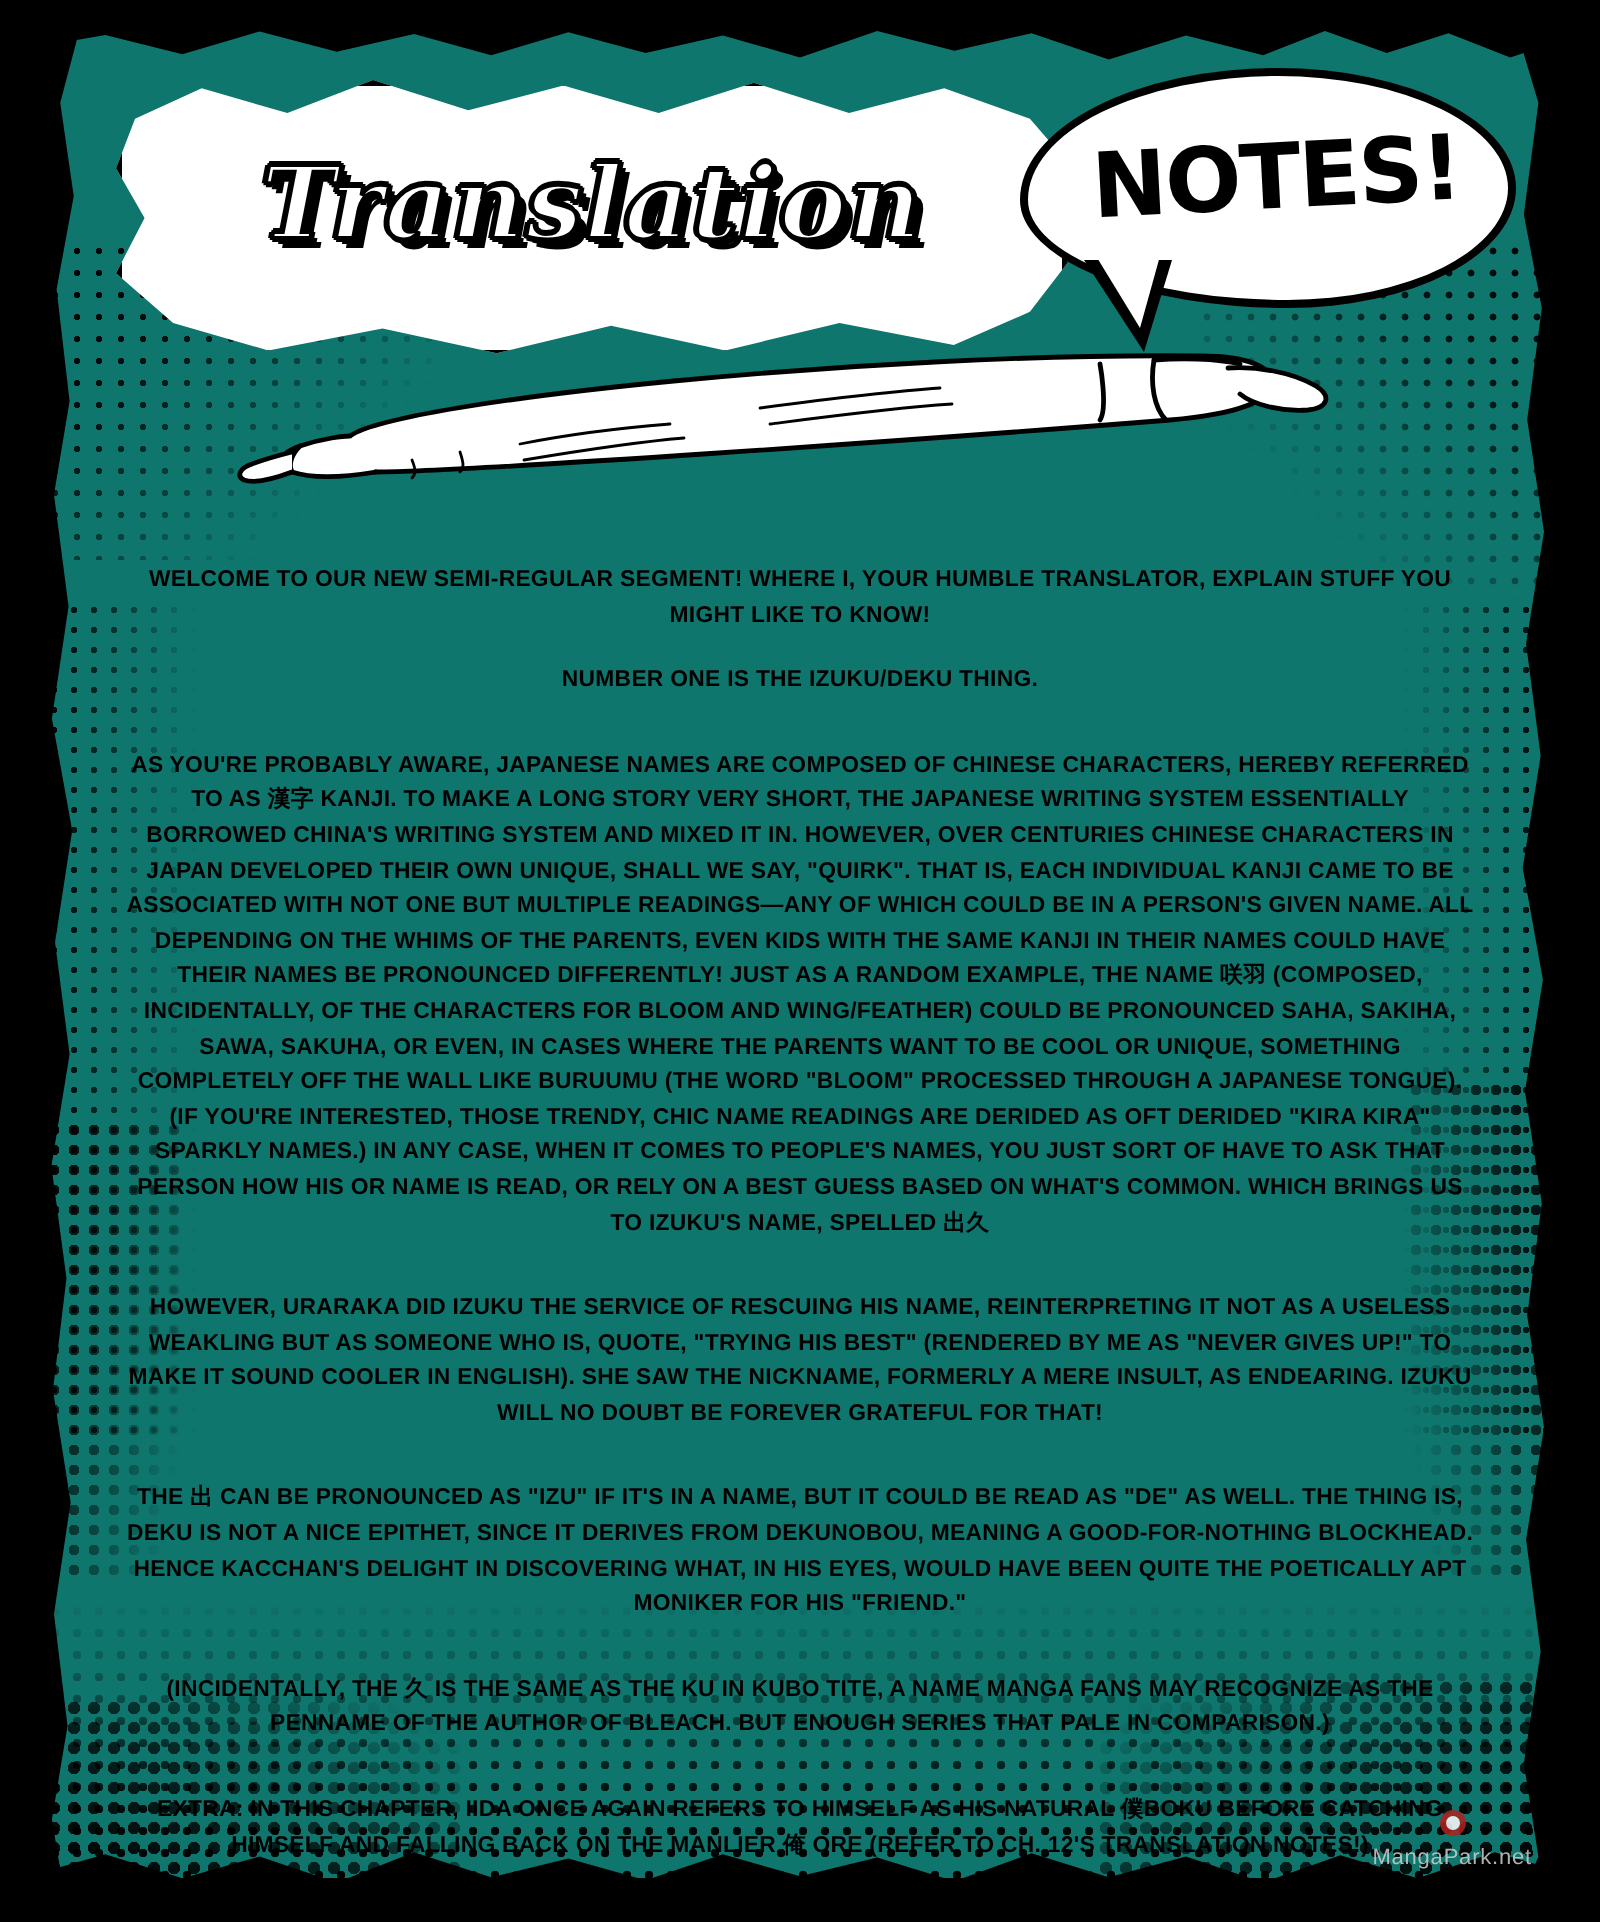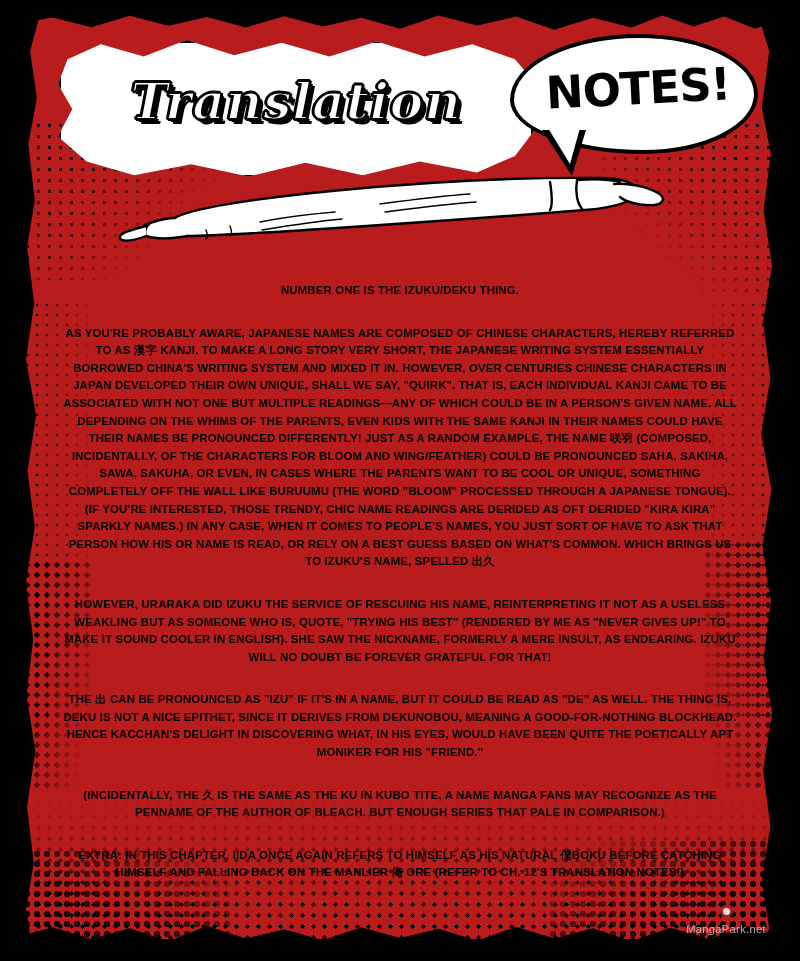--- a/index.html
+++ b/index.html
@@ -4,21 +4,21 @@
 <style>
   html, body {
     margin: 0;
     padding: 0;
     background: #ffffff;
   }
   #page {
     position: relative;
     width: 800px;
     height: 961px;
-    background: #b91c1c;
+    background: #0f766e;
     overflow: hidden;
     font-family: "Liberation Sans", sans-serif;
   }
 
   
   .frame-top, .frame-bottom, .frame-left, .frame-right {
     position: absolute;
     background: #000;
   }
   .frame-top { left: 0; top: 0; width: 800px; height: 14px; }
@@ -318,20 +318,21 @@
       <path d="M180,62 C200,58 230,54 255,52" stroke-width="1.4"></path>
       <path d="M182,70 C206,66 238,61 262,59" stroke-width="1.4"></path>
       <path d="M300,44 C330,40 360,36 390,34" stroke-width="1.4"></path>
       <path d="M305,52 C336,48 366,44 396,42" stroke-width="1.4"></path>
       <path d="M150,66 C152,72 152,74 150,76" stroke-width="1.4"></path>
       <path d="M126,70 C128,75 128,77 126,79" stroke-width="1.4"></path>
     </g>
   </svg>
 
   <div class="body-text">
+    <p class="para">WELCOME TO OUR NEW SEMI-REGULAR SEGMENT! WHERE I, YOUR HUMBLE TRANSLATOR, EXPLAIN STUFF YOU MIGHT LIKE TO KNOW!</p>
     <p class="para gap">NUMBER ONE IS THE IZUKU/DEKU THING.</p>
     <p class="para gap">AS YOU'RE PROBABLY AWARE, JAPANESE NAMES ARE COMPOSED OF CHINESE CHARACTERS, HEREBY REFERRED TO AS 漢字 KANJI. TO MAKE A LONG STORY VERY SHORT, THE JAPANESE WRITING SYSTEM ESSENTIALLY BORROWED CHINA'S WRITING SYSTEM AND MIXED IT IN. HOWEVER, OVER CENTURIES CHINESE CHARACTERS IN JAPAN DEVELOPED THEIR OWN UNIQUE, SHALL WE SAY, "QUIRK". THAT IS, EACH INDIVIDUAL KANJI CAME TO BE ASSOCIATED WITH NOT ONE BUT MULTIPLE READINGS—ANY OF WHICH COULD BE IN A PERSON'S GIVEN NAME. ALL DEPENDING ON THE WHIMS OF THE PARENTS, EVEN KIDS WITH THE SAME KANJI IN THEIR NAMES COULD HAVE THEIR NAMES BE PRONOUNCED DIFFERENTLY! JUST AS A RANDOM EXAMPLE, THE NAME 咲羽 (COMPOSED, INCIDENTALLY, OF THE CHARACTERS FOR BLOOM AND WING/FEATHER) COULD BE PRONOUNCED SAHA, SAKIHA, SAWA, SAKUHA, OR EVEN, IN CASES WHERE THE PARENTS WANT TO BE COOL OR UNIQUE, SOMETHING COMPLETELY OFF THE WALL LIKE BURUUMU (THE WORD "BLOOM" PROCESSED THROUGH A JAPANESE TONGUE). (IF YOU'RE INTERESTED, THOSE TRENDY, CHIC NAME READINGS ARE DERIDED AS OFT DERIDED "KIRA KIRA" SPARKLY NAMES.) IN ANY CASE, WHEN IT COMES TO PEOPLE'S NAMES, YOU JUST SORT OF HAVE TO ASK THAT PERSON HOW HIS OR NAME IS READ, OR RELY ON A BEST GUESS BASED ON WHAT'S COMMON. WHICH BRINGS US TO IZUKU'S NAME, SPELLED 出久</p>
     <p class="para gap">HOWEVER, URARAKA DID IZUKU THE SERVICE OF RESCUING HIS NAME, REINTERPRETING IT NOT AS A USELESS WEAKLING BUT AS SOMEONE WHO IS, QUOTE, "TRYING HIS BEST" (RENDERED BY ME AS "NEVER GIVES UP!" TO MAKE IT SOUND COOLER IN ENGLISH). SHE SAW THE NICKNAME, FORMERLY A MERE INSULT, AS ENDEARING. IZUKU WILL NO DOUBT BE FOREVER GRATEFUL FOR THAT!</p>
     <p class="para gap">THE 出 CAN BE PRONOUNCED AS "IZU" IF IT'S IN A NAME, BUT IT COULD BE READ AS "DE" AS WELL. THE THING IS, DEKU IS NOT A NICE EPITHET, SINCE IT DERIVES FROM DEKUNOBOU, MEANING A GOOD-FOR-NOTHING BLOCKHEAD. HENCE KACCHAN'S DELIGHT IN DISCOVERING WHAT, IN HIS EYES, WOULD HAVE BEEN QUITE THE POETICALLY APT MONIKER FOR HIS "FRIEND."</p>
     <p class="para gap">(INCIDENTALLY, THE 久 IS THE SAME AS THE KU IN KUBO TITE, A NAME MANGA FANS MAY RECOGNIZE AS THE PENNAME OF THE AUTHOR OF BLEACH. BUT ENOUGH SERIES THAT PALE IN COMPARISON.)</p>
     <p class="para">EXTRA: IN THIS CHAPTER, IIDA ONCE AGAIN REFERS TO HIMSELF AS HIS NATURAL 僕BOKU BEFORE CATCHING HIMSELF AND FALLING BACK ON THE MANLIER 俺 ORE (REFER TO CH. 12'S TRANSLATION NOTES!)</p>
   </div>
 
   <div class="watermark">
     <span class="wm-icon"></span>

